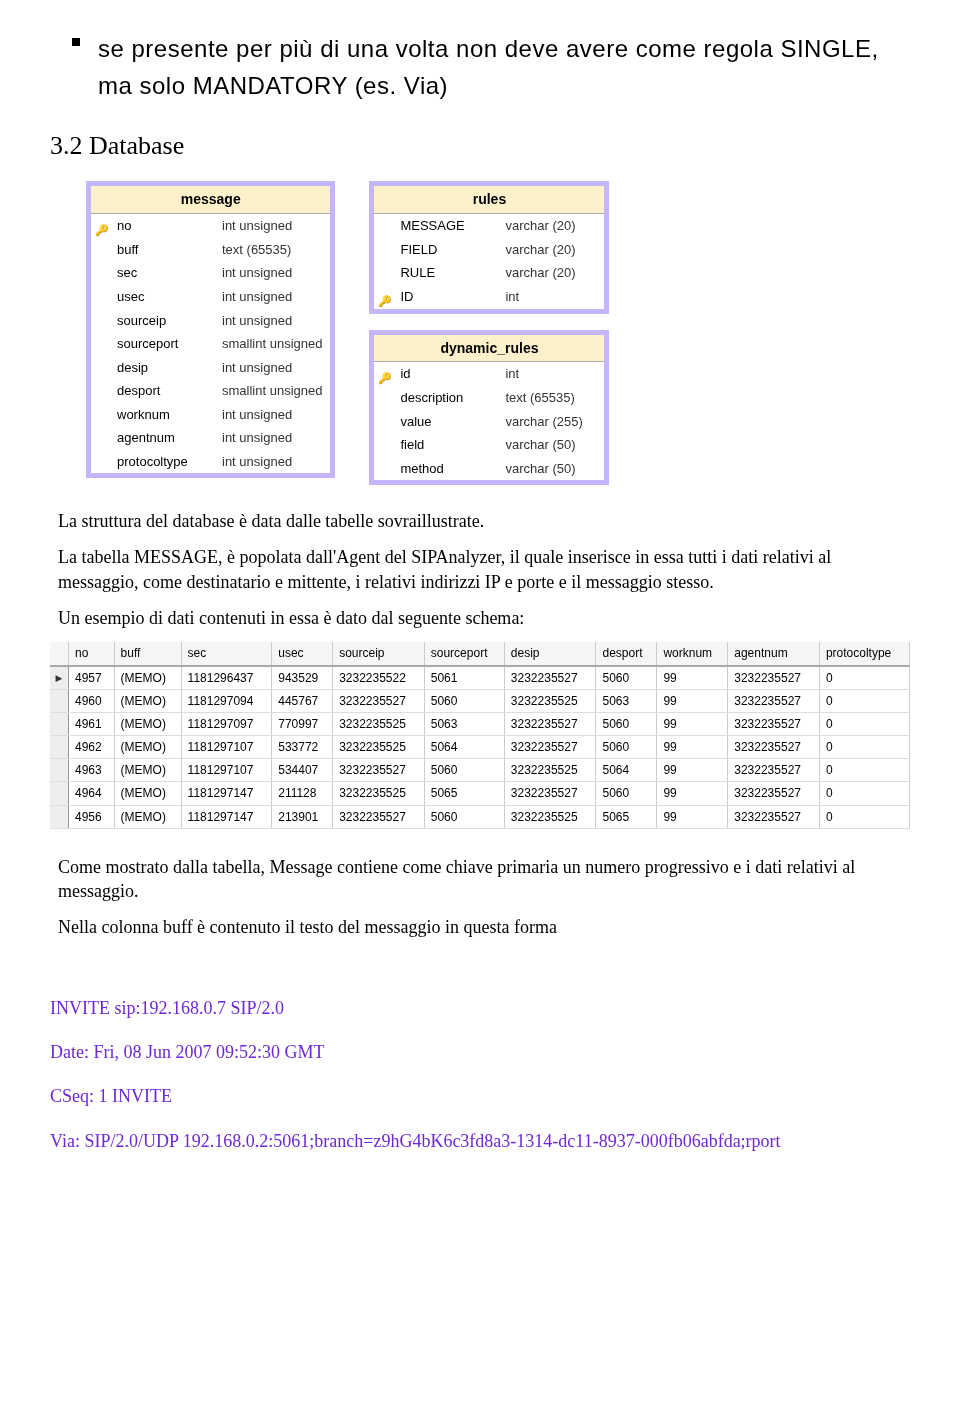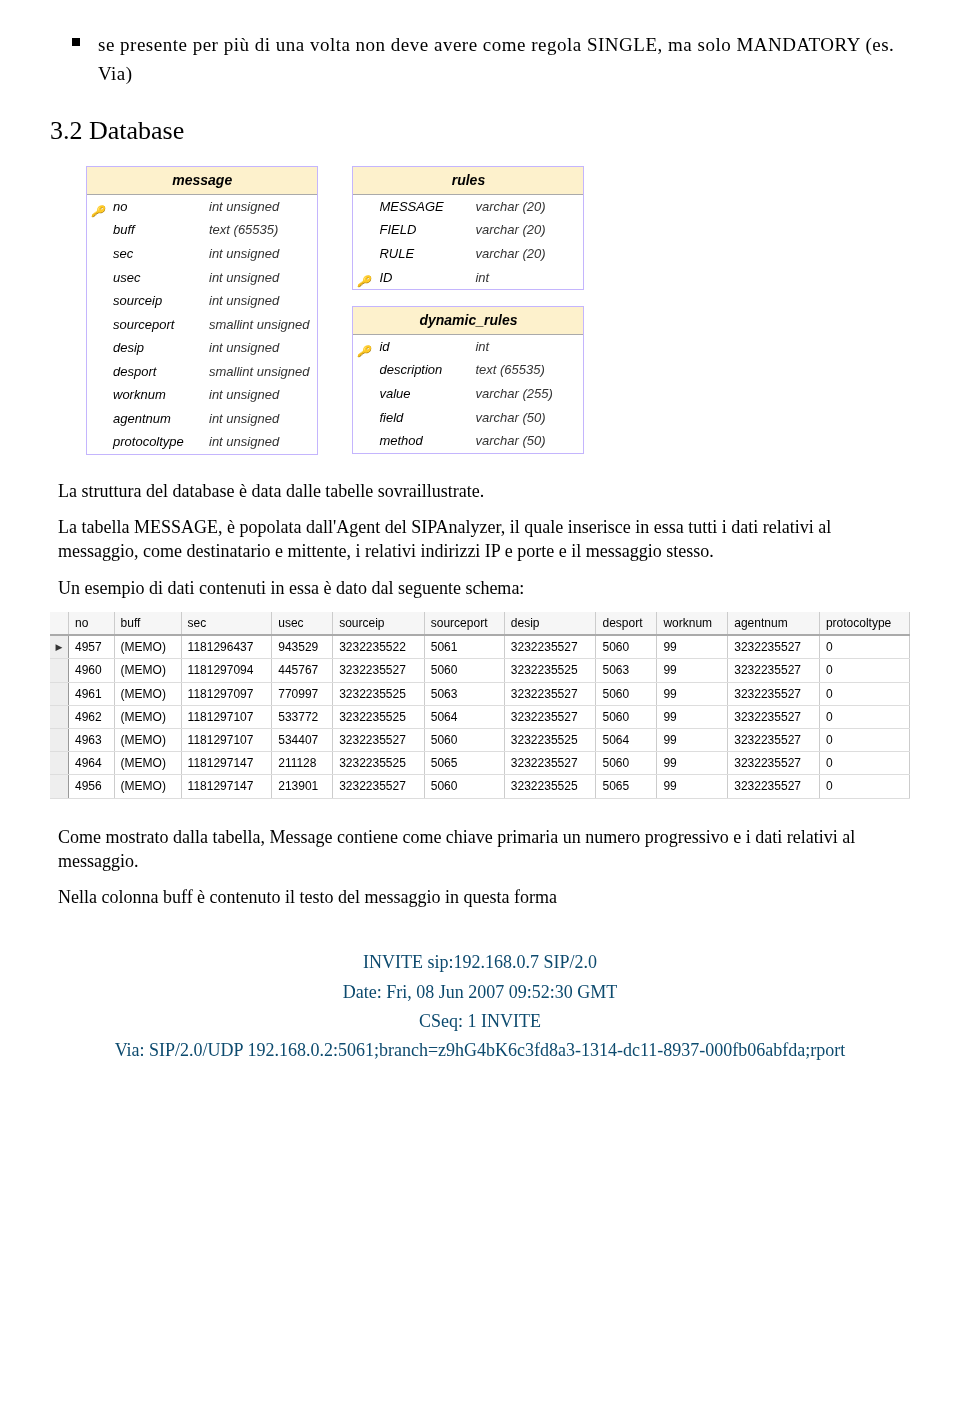--- a/index.html
+++ b/index.html
@@ -20,45 +20,44 @@
     margin-left: 22px;
   }
   .bullet-dot {
     width: 8px;
     height: 8px;
     background: #000;
     margin-top: 8px;
     flex-shrink: 0;
   }
   .bullet-text {
-    font-family: Liberation Serif, serif;
-    font-size: 19px;
+    font-family: Liberation Sans, sans-serif;
+    font-size: 24px;
     letter-spacing: 0.5px;
     line-height: 1.55;
   }
   .section-heading {
     font-size: 26px;
     margin: 24px 0 18px 0;
   }
   .schema-row {
     display: flex;
     gap: 34px;
     margin: 8px 0 24px 36px;
     font-family: Verdana, Arial, sans-serif;
     font-size: 13px;
   }
   .schema-col {
     display: flex;
     flex-direction: column;
     gap: 16px;
   }
   .db-table {
-    border: 1px solid #c4b5fd;
+    border: 5px solid #c4b5fd;
     min-width: 230px;
-    font-style: italic;
   }
   .db-table-header {
     background: #fdf1cc;
     text-align: center;
     font-weight: bold;
     padding: 4px 0;
     border-bottom: 1px solid #aaa;
     font-size: 14px;
   }
   .db-row {
@@ -72,21 +71,21 @@
     height: 10px;
     display: inline-block;
   }
   .key-icon.pk::before {
     content: "🔑";
     font-size: 11px;
     color: #d6a400;
     line-height: 10px;
   }
   .db-col-name { width: 90px; }
-  .db-col-type { color: #333; }
+  .db-col-type { color: #333; margin-left: 9px; }
   .body-text { margin: 12px 8px; }
   .data-table {
     border-collapse: collapse;
     font-family: Verdana, Arial, sans-serif;
     font-size: 12px;
     width: 100%;
     margin: 6px 0 26px 0;
   }
   .data-table th, .data-table td {
     border-right: 1px solid #ccc;
@@ -107,23 +106,22 @@
     border-right: 1px solid #999;
   }
   .data-table td.selcell.cur::before {
     content: "▶";
     font-size: 9px;
     display: block;
     text-align: center;
     color: #333;
   }
   .red-text {
-    color: #0c4a6e;
-    margin: 5px 0;
-    text-align: center;
+    color: #6d28d9;
+    margin: 20px 0;
   }
 </style>
 </head>
 <body>
 
 <div class="bullet-row">
   <span class="bullet-dot"></span>
   <span class="bullet-text">se presente per più di una volta non deve avere come regola SINGLE, ma solo MANDATORY (es. Via)</span>
 </div>
 

